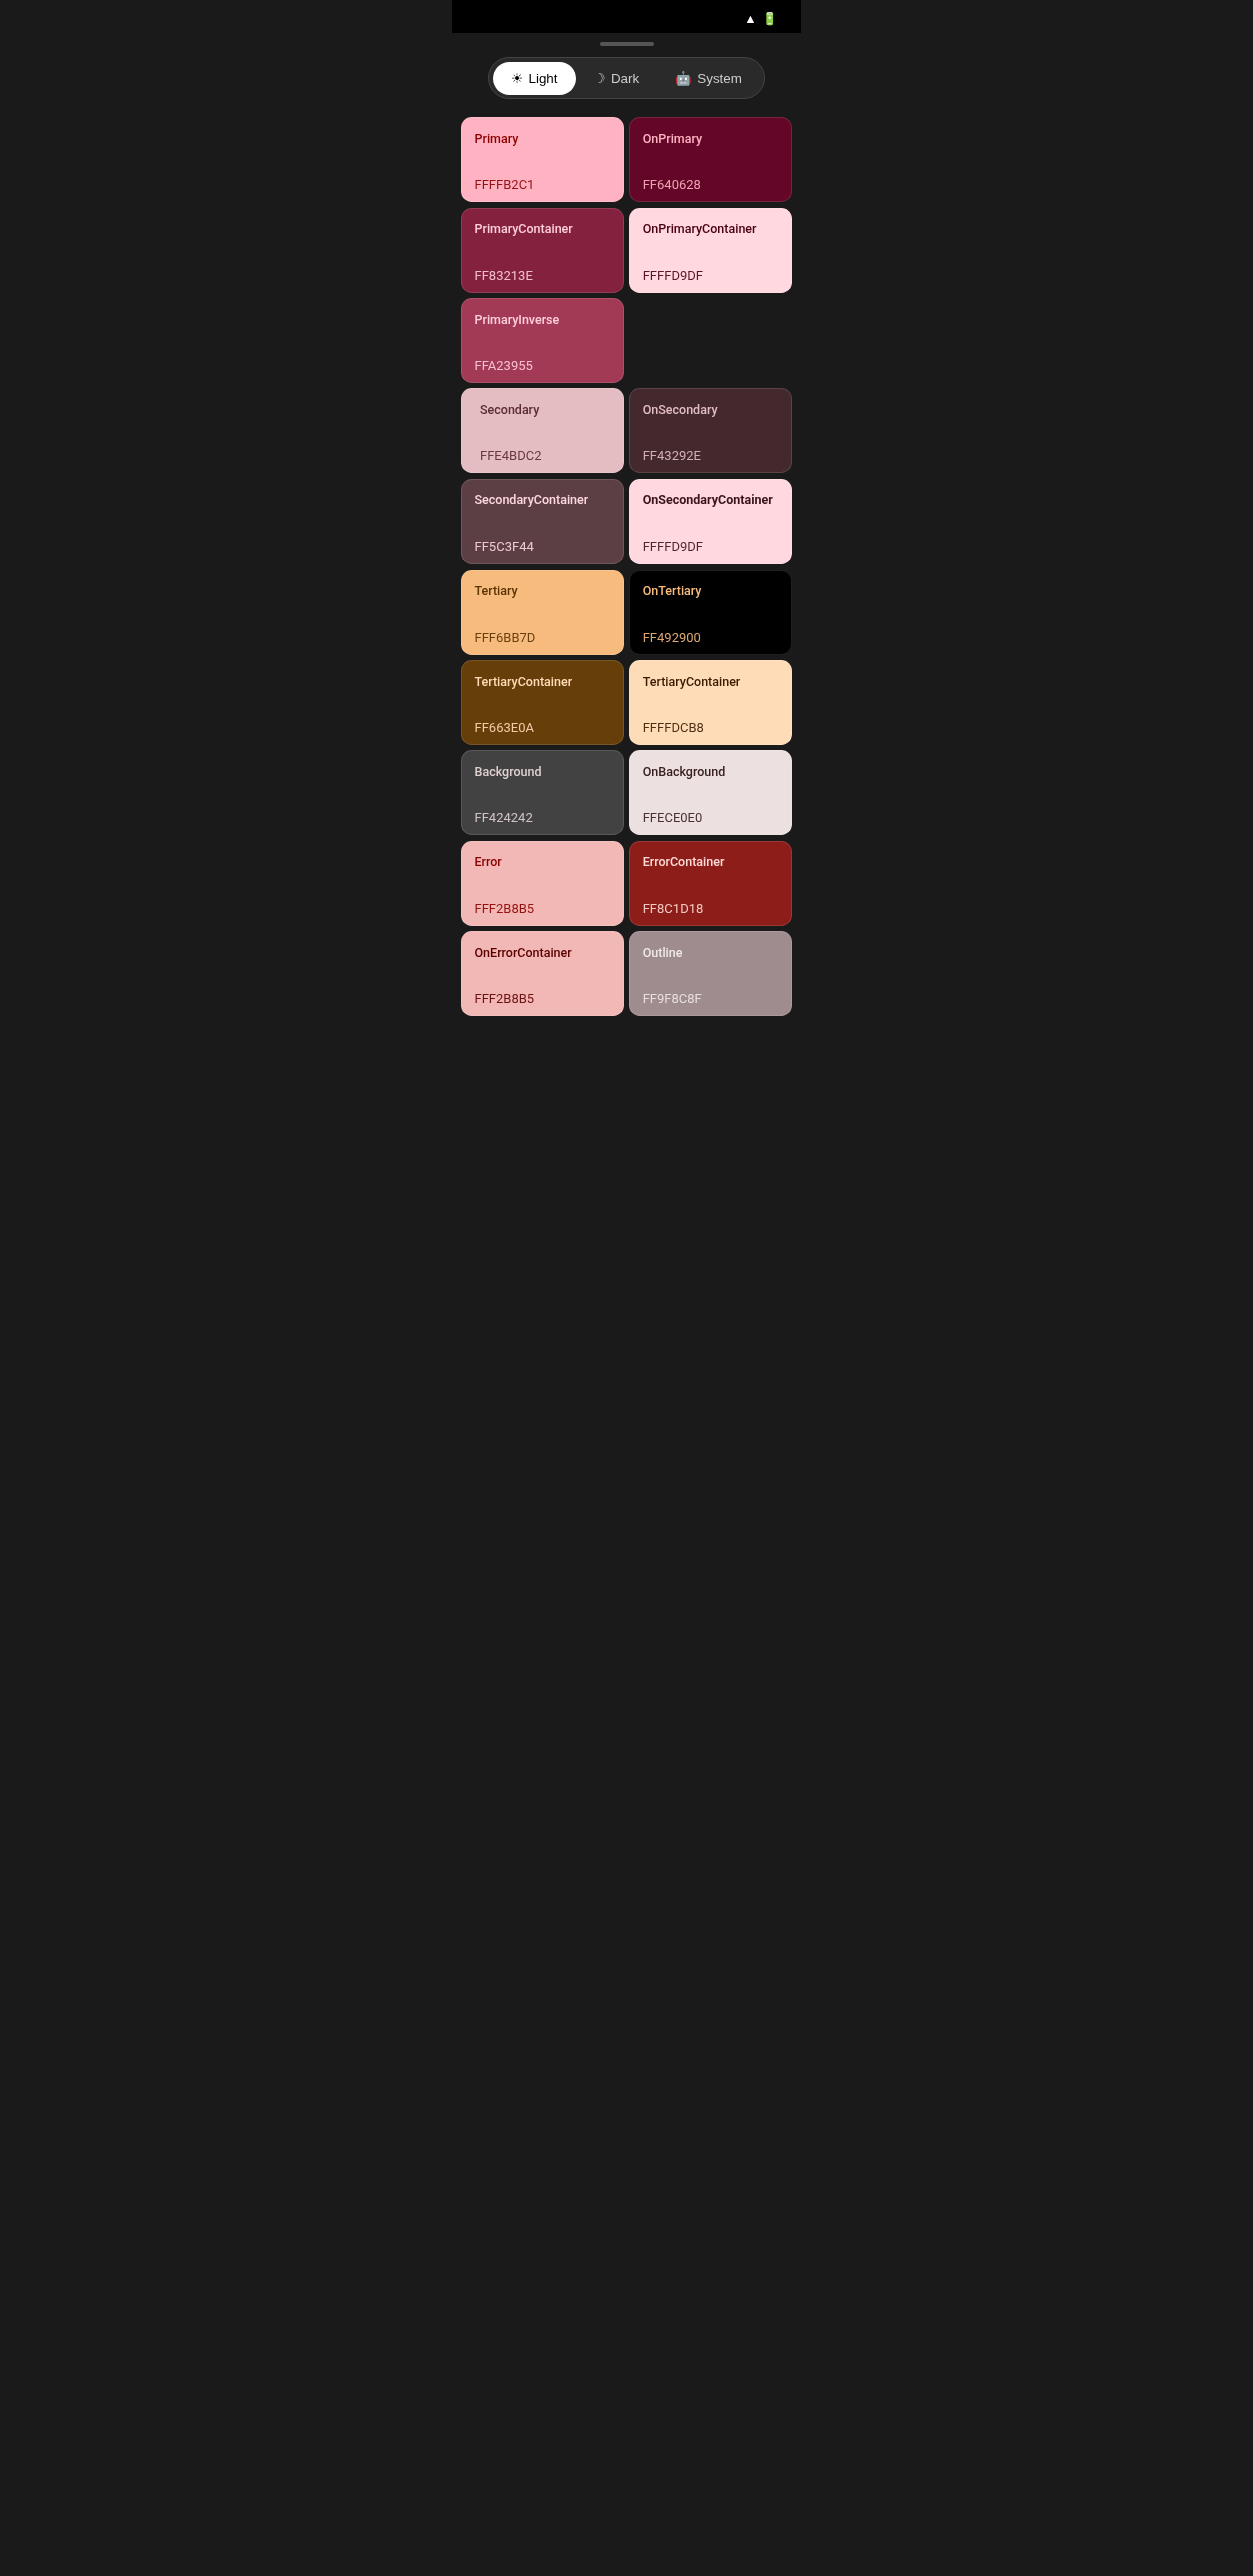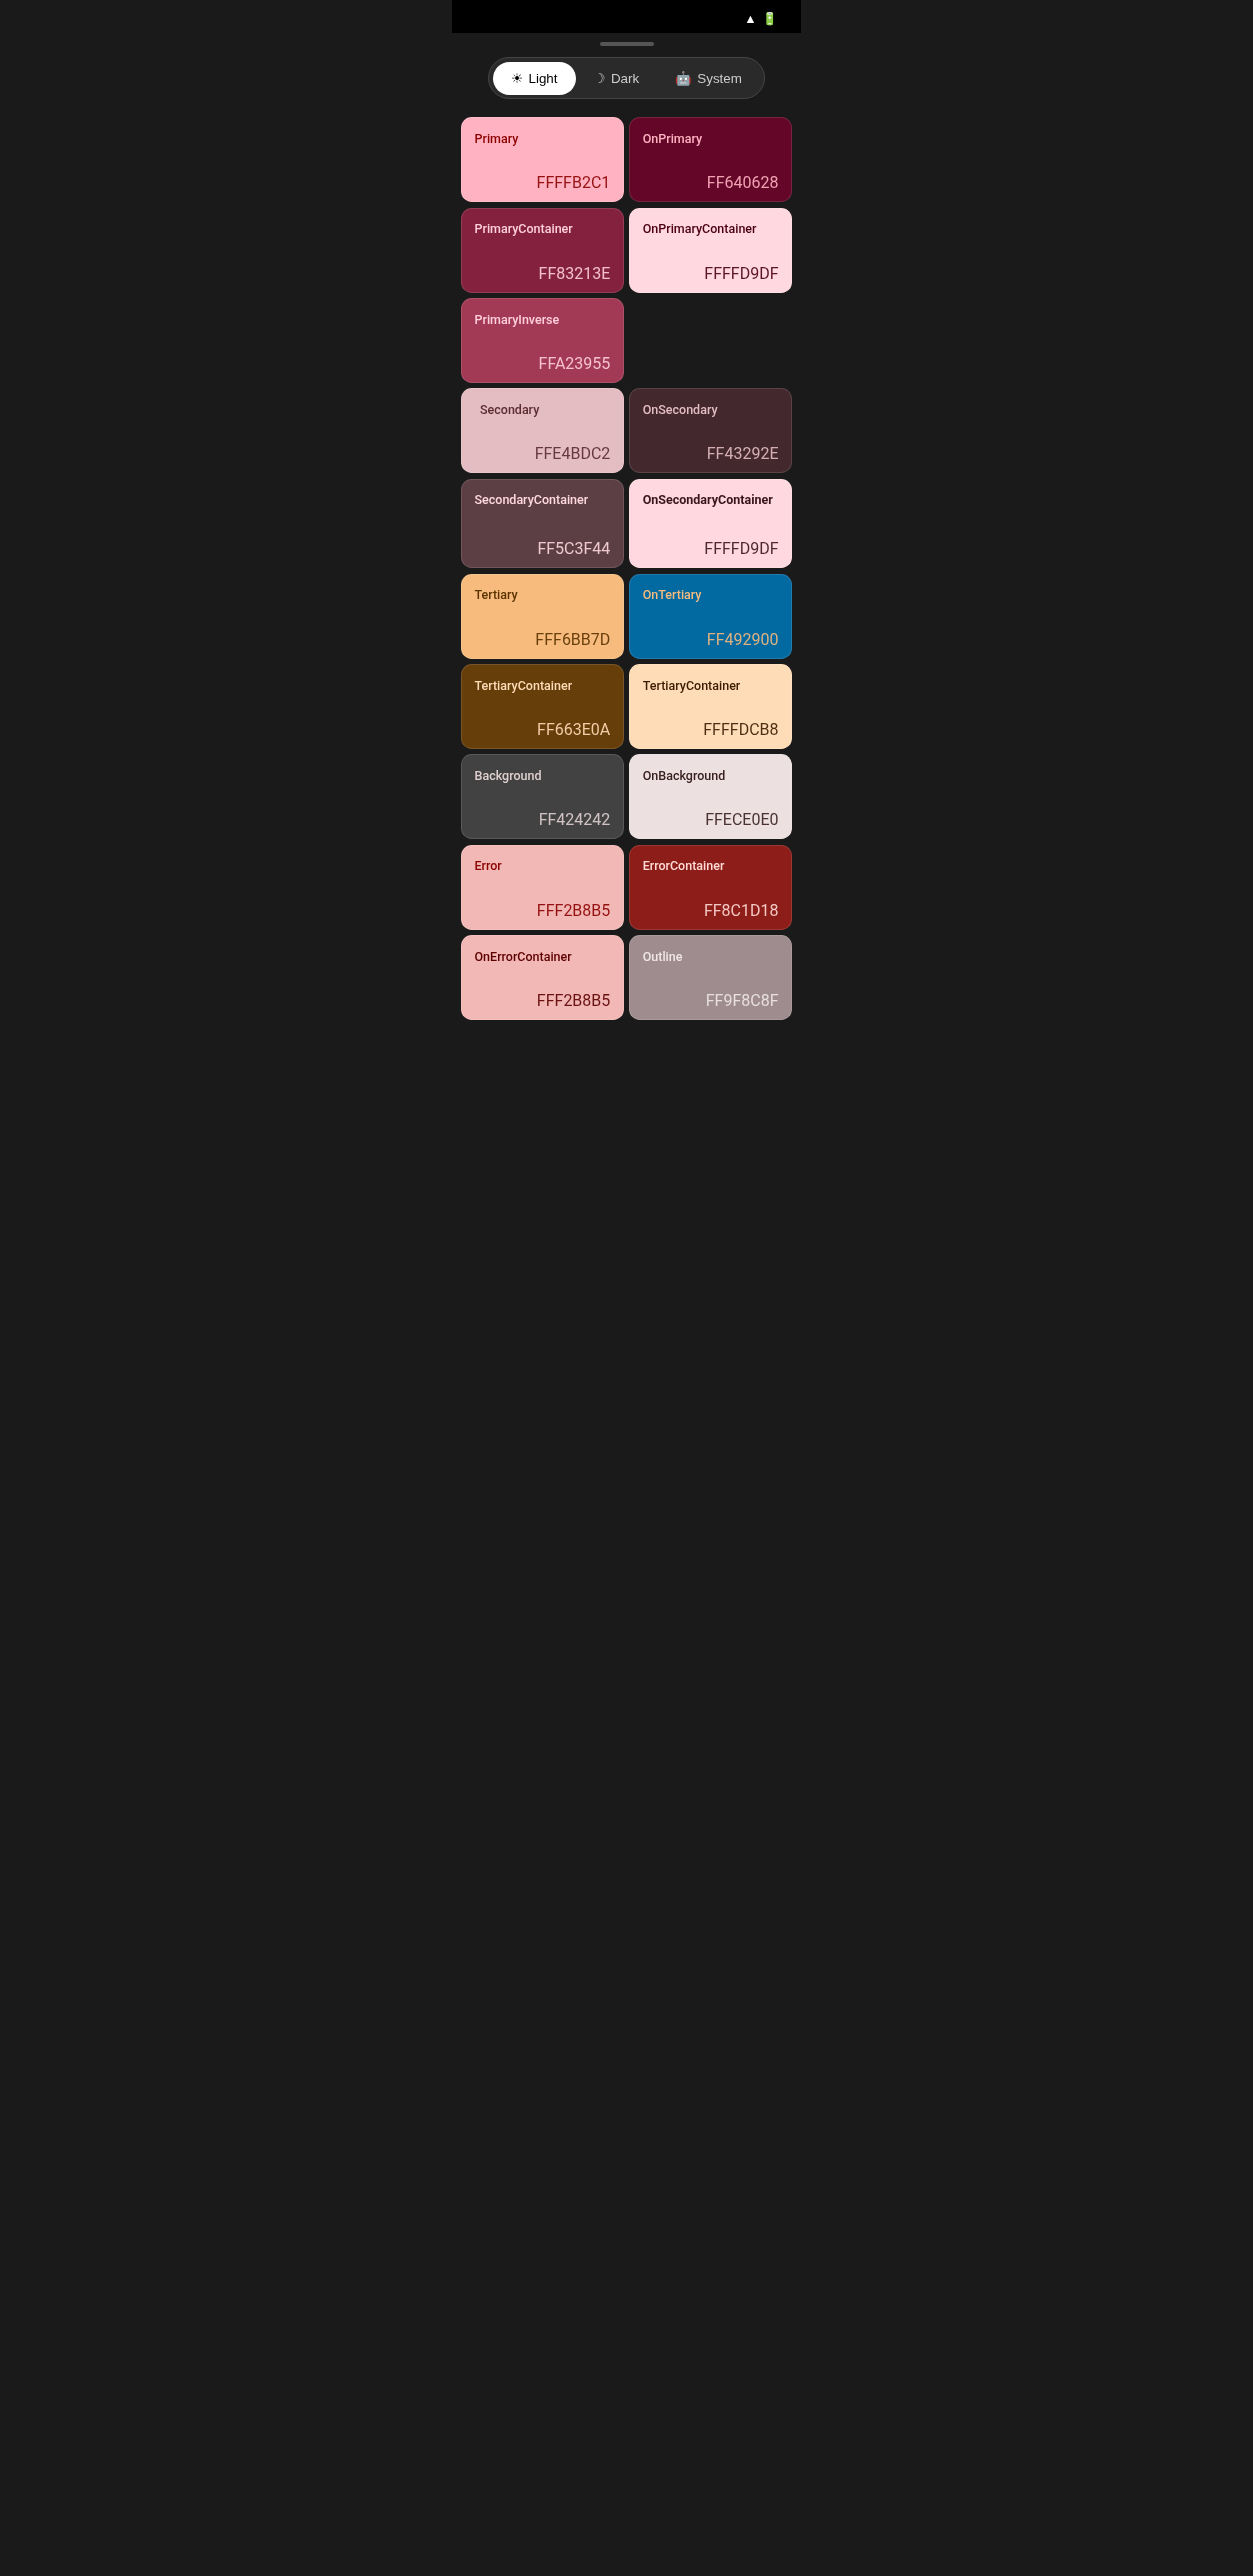--- a/index.html
+++ b/index.html
@@ -69,22 +69,22 @@
       border: 1.8px solid rgba(255,255,255,0.08);
       position: relative;
     }
 
     .color-name {
       font-size: 12.5px;
       font-weight: 500;
     }
 
     .color-hex {
-      font-size: 16px;
-      text-align: right;
+      font-size: 13px;
+      text-align: left;
       font-weight: 400;
       opacity: 0.9;
       margin-top: 16px;
     }
   </style>
 </head>
 <body>
 
 <div style="background:#000; display:flex; justify-content:space-between; align-items:center; padding:10.7px 18px 7.2px;">
   <span style="color:#fff; font-size:14.3px; font-weight:600;"></span>
@@ -148,21 +148,21 @@
       <div class="color-hex" style="color: rgb(255, 217, 223);">FF5C3F44</div>
     </div>
     <div class="color-card" style="background-color: rgb(255, 217, 223); border-color: rgba(255, 255, 255, 0.12);">
       <div class="color-name" style="color: rgb(58, 21, 25); font-weight: bold;">OnSecondaryContainer</div>
       <div class="color-hex" style="color: rgb(58, 21, 25);">FFFFD9DF</div>
     </div>
     <div class="color-card" style="background-color: rgb(246, 187, 125); border-color: rgba(255, 255, 255, 0.12);">
       <div class="color-name" style="color: rgb(90, 51, 0);">Tertiary</div>
       <div class="color-hex" style="color: rgb(90, 51, 0);">FFF6BB7D</div>
     </div>
-    <div class="color-card" style="background-color: #0369a1; border-color: rgba(255, 255, 255, 0.12);">
+    <div class="color-card" style="background-color: #000000; border-color: rgba(255, 255, 255, 0.12);">
       <div class="color-name" style="color: rgb(246, 187, 125);">OnTertiary</div>
       <div class="color-hex" style="color: rgb(246, 187, 125);">FF492900</div>
     </div>
     <div class="color-card" style="background-color: rgb(102, 62, 10); border-color: rgba(255, 255, 255, 0.12);">
       <div class="color-name" style="color: rgb(255, 220, 184);">TertiaryContainer</div>
       <div class="color-hex" style="color: rgb(255, 220, 184);">FF663E0A</div>
     </div>
     <div class="color-card" style="background-color: rgb(255, 220, 184); border-color: rgba(255, 255, 255, 0.12);">
       <div class="color-name" style="color: rgb(58, 28, 0);">TertiaryContainer</div>
       <div class="color-hex" style="color: rgb(58, 28, 0);">FFFFDCB8</div>

